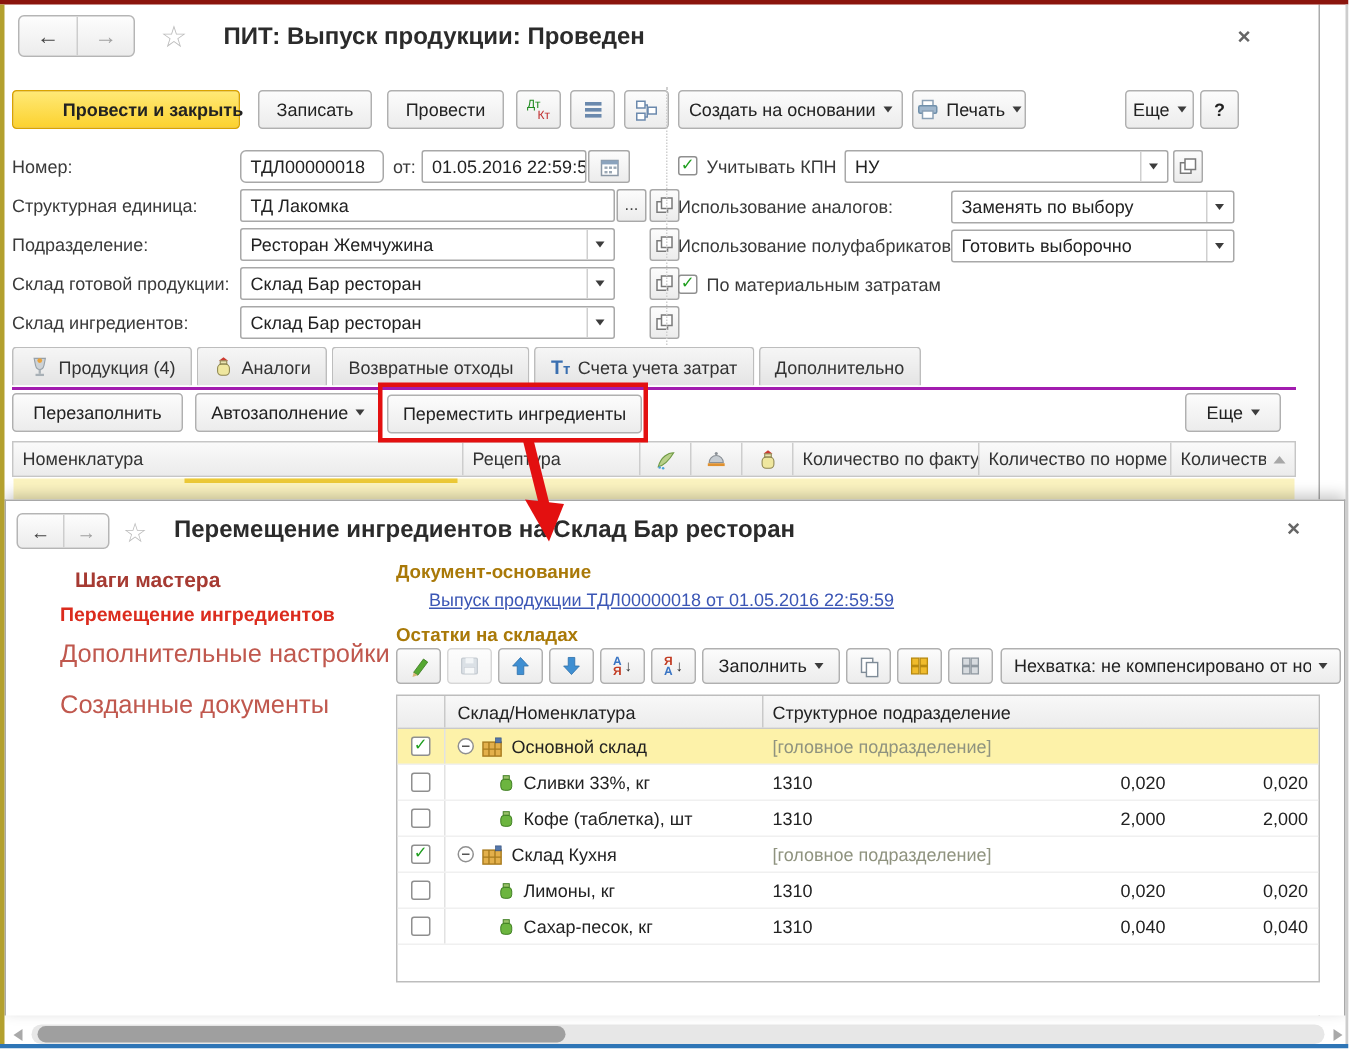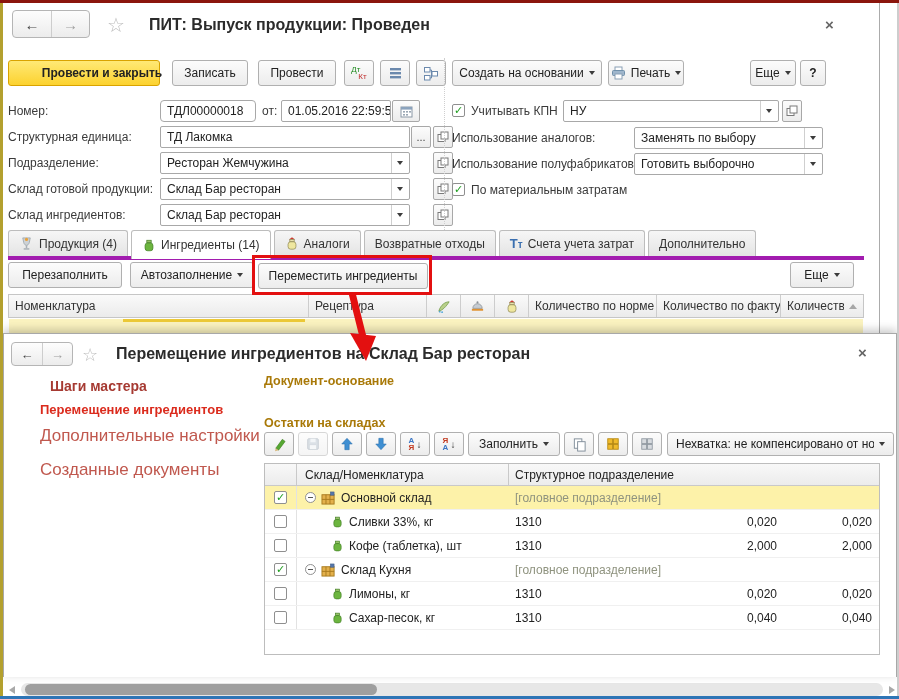--- a/index.html
+++ b/index.html
@@ -44,21 +44,21 @@
   .fcaret { margin-left:auto; border-left:1px solid #cfcfcf; align-self:stretch;
     display:flex; align-items:center; padding-left:5px; }
   .sqbtn { position:absolute; width:20px; height:22px; border:1px solid #a8a8a8; border-radius:2px;
     background:linear-gradient(#fcfcfc,#ececec); display:flex; align-items:center; justify-content:center;
     font-size:11px; color:#444; }
   .cb { width:13px; height:13px; border:1px solid #8f8f8f; border-radius:2px; background:#fff;
     display:inline-flex; align-items:center; justify-content:center; color:#1e9e1e;
     font-size:11px; font-weight:bold; flex:none; line-height:11px; }
   .vline { position:absolute; border-left:1px dotted #cfcfcf; width:0; }
   
-  .tabs { position:absolute; display:flex; align-items:flex-start; border-bottom:4px solid #a21caf; }
+  .tabs { position:absolute; display:flex; align-items:center; border-bottom:2px solid #a21caf; }
   .tab { display:flex; align-items:center; gap:5px; padding:0 10px; height:26px;
     border:1px solid #bdbdbd; border-bottom:none; border-radius:3px 3px 0 0;
     background:linear-gradient(#f6f6f6,#e4e4e4); margin-right:3px; font-size:12px; color:#333;
     white-space:nowrap; }
   .tab.active { background:#fff; height:29px; margin-bottom:-1px; }
   
   .gridhead { position:absolute; display:flex; border:1px solid #c6c6c6;
     background:linear-gradient(#fafafa,#ebebeb); height:24px; overflow:hidden; }
   .gh { display:flex; align-items:center; padding:0 6px; border-right:1px solid #cdcdcd;
     font-size:12px; color:#333; height:100%; flex:none; overflow:hidden; white-space:nowrap; }
@@ -306,27 +306,20 @@
     <div class="tabs" style="left:5px;top:227px;width:856px;height:30px">
       <div class="tab">
         <svg width="15" height="15" viewBox="0 0 16 16">
           <path d="M4 2 H12 L11 7 C10.5 9 9 10 8 10 C7 10 5.5 9 5 7 Z" fill="#cdd2d6" stroke="#96a0a8" stroke-width="0.8"></path>
           <circle cx="8" cy="3.6" r="1.7" fill="#e8a23c"></circle>
           <rect x="7.2" y="10" width="1.6" height="3" fill="#a8b0b6"></rect>
           <rect x="5" y="13" width="6" height="1.6" fill="#a8b0b6"></rect>
         </svg>
         <span>Продукция (4)</span>
       </div>
-      <div class="tab active">
-        <svg width="14" height="15" viewBox="0 0 16 16">
-          <rect x="5.5" y="2" width="5" height="3" fill="#9ac26a" stroke="#3f7d22" stroke-width="0.8"></rect>
-          <rect x="3.5" y="5" width="9" height="9" rx="3" fill="#6cb53f" stroke="#3f7d22" stroke-width="0.8"></rect>
-        </svg>
-        <span>Ингредиенты (14)</span>
-      </div>
       <div class="tab">
         <svg width="14" height="15" viewBox="0 0 16 16">
           <path d="M4.5 3.5 L8 0.8 L11.5 3.5 Z" fill="#cc3b30"></path>
           <rect x="5.5" y="3.5" width="5" height="2.5" fill="#e8e2b0" stroke="#8d8550" stroke-width="0.8"></rect>
           <rect x="3.5" y="6" width="9" height="8.5" rx="3" fill="#efe79f" stroke="#8d8550" stroke-width="0.8"></rect>
         </svg>
         <span>Аналоги</span>
       </div>
       <div class="tab">
         <span>Возвратные отходы</span>
@@ -376,25 +369,25 @@
           <rect x="2" y="10.5" width="12" height="2" fill="#e0912f"></rect>
         </svg>
       </div>
       <div class="gh icon" style="width:34px">
         <svg width="14" height="15" viewBox="0 0 16 16">
           <path d="M4.5 3.5 L8 0.8 L11.5 3.5 Z" fill="#cc3b30"></path>
           <rect x="5.5" y="3.5" width="5" height="2.5" fill="#e8e2b0" stroke="#8d8550" stroke-width="0.8"></rect>
           <rect x="3.5" y="6" width="9" height="8.5" rx="3" fill="#efe79f" stroke="#8d8550" stroke-width="0.8"></rect>
         </svg>
       </div>
+      <div class="gh" style="width:124px">
+          <span>Количество по факту</span>
+        </div>
       <div class="gh" style="width:128px">
           <span>Количество по норме</span>
-        </div>
-      <div class="gh" style="width:124px">
-          <span>Количество по факту</span>
         </div>
       <div class="gh fill">
         <span style="overflow:hidden">Количество к приготовлению</span>
           <span class="sort-up"></span>
       </div>
     </div>
     <div class="ystrip" style="left:6px;top:316px;width:854px;height:15px"></div>
     <div class="ymark" style="left:120px;top:316px;width:182px"></div>
   </div>
 
@@ -410,20 +403,21 @@
     <div class="star abs" style="left:78px;top:11px;font-size:18px">☆</div>
     <div class="wtitle abs" style="left:112px;top:11px">Перемещение ингредиентов на Склад Бар ресторан</div>
     <div class="close abs" style="left:854px;top:12px">×</div>
 
     <div class="stepshead" style="left:8px;top:44px">Шаги мастера</div>
     <div class="step active" style="left:36px;top:68px">Перемещение ингредиентов</div>
     <div class="step" style="left:36px;top:92px">Дополнительные настройки</div>
     <div class="step" style="left:36px;top:126px">Созданные документы</div>
 
     <div class="goldhead" style="left:260px;top:40px">Документ-основание</div>
+    <div class="link" style="left:282px;top:59px">Выпуск продукции ТДЛ00000018 от 01.05.2016 22:59:59</div>
     <div class="goldhead" style="left:260px;top:82px">Остатки на складах</div>
 
     <div class="tbar" style="left:260px;top:98px">
       <div class="tbtn">
         <svg width="15" height="15" viewBox="0 0 16 16">
           <path d="M4 12 L11 2.5 L14 4.7 L7 14 Z" fill="#56a832" stroke="#3b7a1f" stroke-width="0.6"></path>
           <path d="M4 12 L7 14 L3.2 15.2 Z" fill="#d8b77a"></path>
         </svg>
       </div>
       <div class="tbtn dis">

